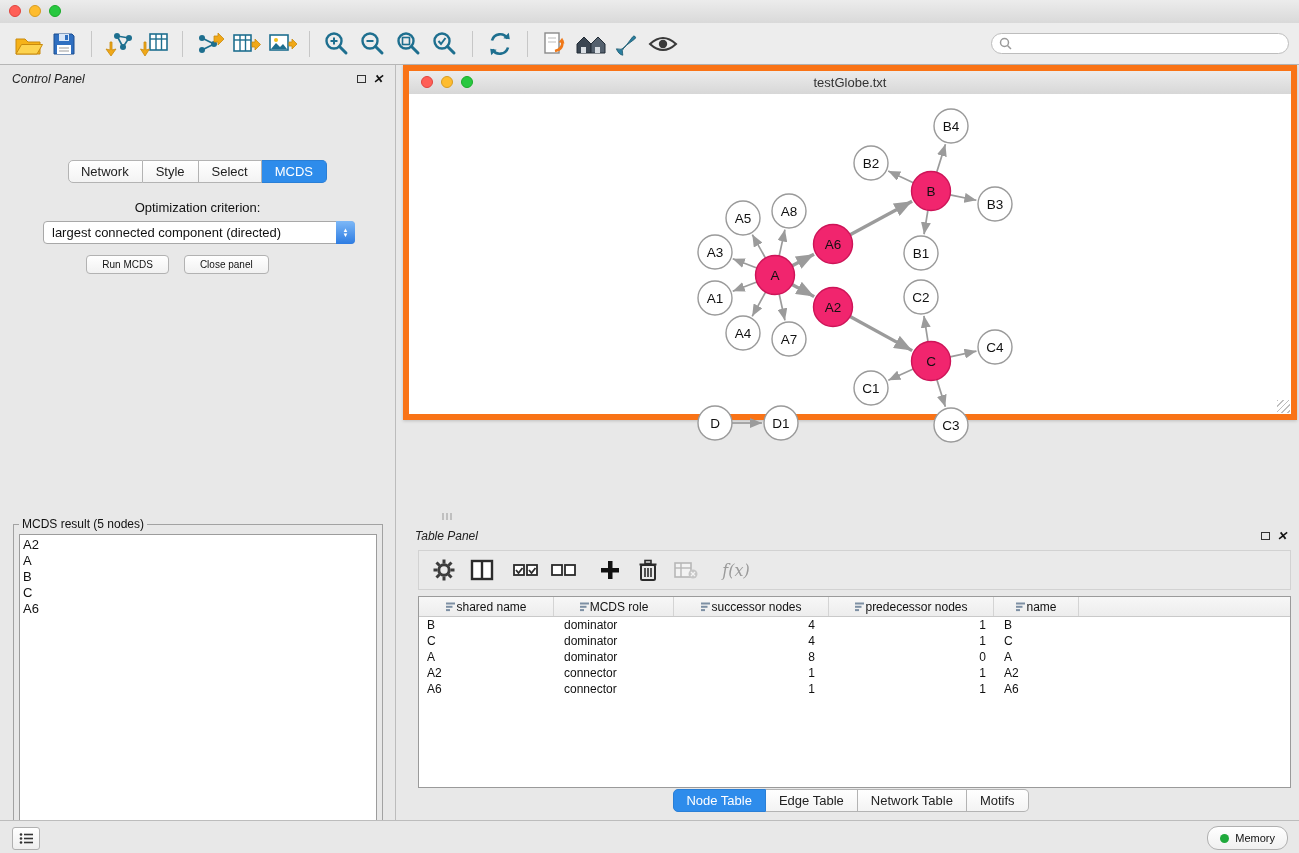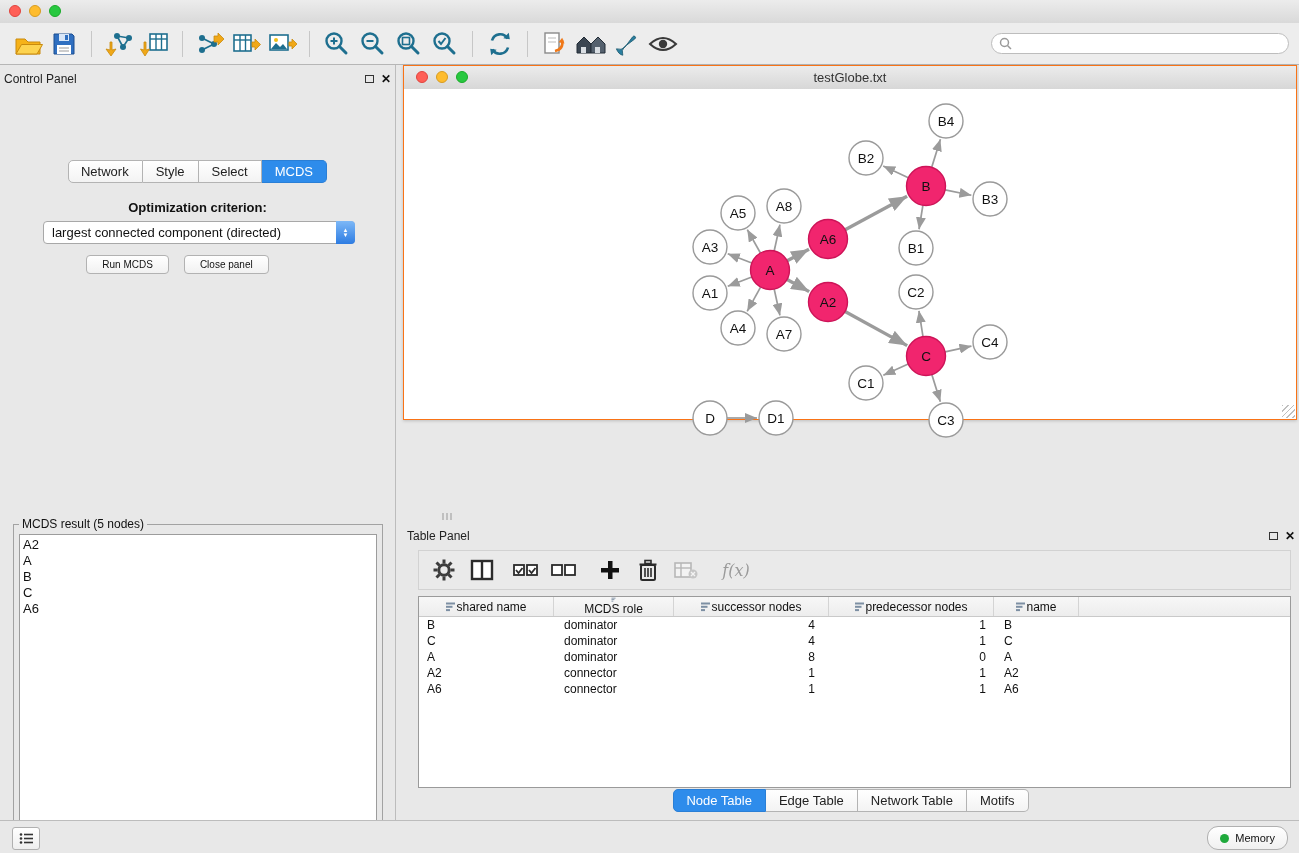--- a/index.html
+++ b/index.html
@@ -23,51 +23,51 @@
     border-bottom:1px solid #b6b6b6;display:flex;align-items:center;padding:0 10px;box-sizing:border-box;}
   .tbtn{width:36px;height:34px;display:flex;align-items:center;justify-content:center;flex:0 0 auto;}
   .tsep{width:1px;height:26px;background:#c7c7c7;margin:0 9px;flex:0 0 auto;}
   .search-box{margin-left:auto;width:298px;height:21px;background:#fff;border:1px solid #bdbdbd;
     border-radius:11px;display:flex;align-items:center;padding:0 7px;box-sizing:border-box;}
   .search-box input{border:none;outline:none;flex:1;font-size:12px;font-family:"Liberation Sans",sans-serif;background:transparent;}
 
   
   .control-panel{position:absolute;left:0;top:65px;width:396px;height:755px;
     background:#e8e8e8;border-right:1px solid #bcbcbc;box-sizing:border-box;}
-  .panel-head{height:28px;display:flex;align-items:center;padding:0 4px;}
+  .panel-head{height:28px;display:flex;align-items:center;padding:0 12px;font-style:italic;}
   .panel-head .ptitle{font-size:12px;color:#222;}
   .panel-btns{margin-left:auto;display:flex;align-items:center;gap:7px;}
   .float-btn{width:9px;height:8px;border:1.5px solid #333;box-sizing:border-box;display:inline-block;}
   .close-btn{font-size:12px;font-weight:bold;color:#111;line-height:10px;}
   .cp-tabs{position:absolute;left:0;right:0;top:95px;display:flex;justify-content:center;}
   .seg-tab{padding:3px 13px;font-size:13px;color:#222;background:linear-gradient(#fff,#f3f3f3);
     border:1px solid #b3b3b3;border-left:none;cursor:default;}
   .seg-tab:first-child{border-left:1px solid #b3b3b3;border-radius:5px 0 0 5px;padding-left:12px;}
   .seg-tab:last-child{border-radius:0 5px 5px 0;}
   .seg-tab.active{background:#2e8ceb;border-color:#2a7fd6;color:#fff;}
-  .opt-label{position:absolute;left:0;right:0;top:135px;text-align:center;font-size:13px;color:#111;font-weight:bold;}
+  .opt-label{position:absolute;left:0;right:0;top:135px;text-align:center;font-size:13px;color:#111;}
   .dropdown{position:absolute;left:43px;top:156px;width:312px;height:23px;background:#fff;
     border:1px solid #a8a8a8;border-radius:4px;box-sizing:border-box;display:flex;align-items:center;
     font-size:13px;color:#111;padding-left:8px;}
   .dd-stepper{position:absolute;right:-1px;top:-1px;bottom:-1px;width:19px;border-radius:0 4px 4px 0;
     background:linear-gradient(#7db8f7,#2d7ce2);display:flex;flex-direction:column;align-items:center;
     justify-content:center;color:#fff;font-size:6px;line-height:5px;}
   .cp-btn-row{position:absolute;left:0;right:40px;top:190px;display:flex;justify-content:center;gap:15px;}
   .pbtn{background:linear-gradient(#ffffff,#f1f1f1);border:1px solid #b2b2b2;border-radius:4px;
     font-size:10px;color:#111;padding:3px 15px;font-family:"Liberation Sans",sans-serif;}
   fieldset.mcds{position:absolute;left:13px;top:452px;width:370px;height:348px;margin:0;
     border:1px solid #a2a2a2;padding:0;box-sizing:border-box;}
   fieldset.mcds legend{font-size:12px;color:#111;margin-left:5px;padding:0 3px;}
   .result-list{position:absolute;left:5px;right:5px;top:3px;bottom:5px;background:#fff;
     border:1px solid #9c9c9c;font-size:13px;color:#111;padding:2px 0 0 3px;overflow:hidden;}
   .result-item{line-height:16px;}
 
   
   .net-window{position:absolute;left:403px;top:65px;width:894px;height:355px;
-    background:#fff;border:1px solid #f97316;box-sizing:border-box;box-shadow:0 1px 3px rgba(0,0,0,.18);}
+    background:#fff;border:6px solid #f97316;box-sizing:border-box;box-shadow:0 1px 3px rgba(0,0,0,.18);}
   .net-titlebar{position:relative;height:23px;background:linear-gradient(#ececec,#d7d7d7);
     border-bottom:1px solid #b3b3b3;}
   .net-titlebar .lights{top:5px;left:12px;}
   .net-titlebar .wtitle{position:absolute;left:0;right:0;top:4px;text-align:center;font-size:13px;color:#333;}
   .net-canvas{position:absolute;left:0;right:0;top:23px;bottom:0;background:#fff;}
   .net-canvas svg{display:block;font-family:"Liberation Sans",sans-serif;}
   .corner-grip{position:absolute;right:1px;bottom:1px;width:13px;height:13px;
     background:repeating-linear-gradient(135deg,#bfbfbf 0 1px,transparent 1px 4px);}
 
   
@@ -512,21 +512,21 @@
     <div class="tp-table">
       <div class="tp-head">
           <div class="tp-col" style="width: 135px;">
             <svg width="11" height="11" viewBox="0 0 11 11">
               <rect x="1" y="1.5" width="9" height="2" fill="#7d8fa3"></rect>
               <rect x="1" y="4.8" width="6.5" height="2" fill="#7d8fa3"></rect>
               <rect x="1" y="8.1" width="4" height="2" fill="#7d8fa3"></rect>
             </svg>
             <span>shared name</span>
           </div>
-          <div class="tp-col" style="width: 120px; flex-direction: column;">
+          <div class="tp-col" style="width: 120px;">
             <svg width="11" height="11" viewBox="0 0 11 11">
               <rect x="1" y="1.5" width="9" height="2" fill="#7d8fa3"></rect>
               <rect x="1" y="4.8" width="6.5" height="2" fill="#7d8fa3"></rect>
               <rect x="1" y="8.1" width="4" height="2" fill="#7d8fa3"></rect>
             </svg>
             <span>MCDS role</span>
           </div>
           <div class="tp-col" style="width: 155px;">
             <svg width="11" height="11" viewBox="0 0 11 11">
               <rect x="1" y="1.5" width="9" height="2" fill="#7d8fa3"></rect>

